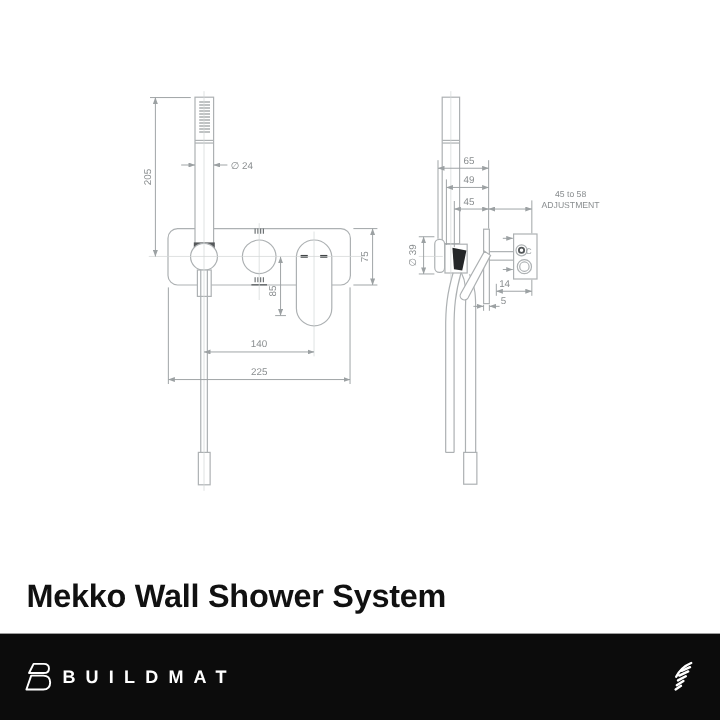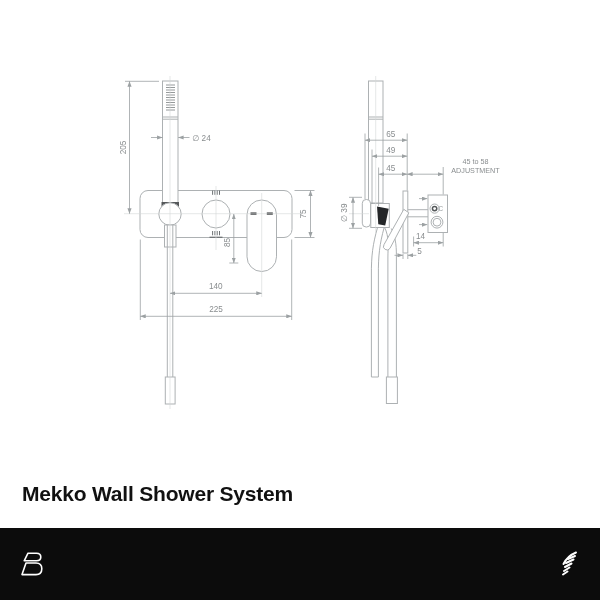--- a/index.html
+++ b/index.html
@@ -6,21 +6,21 @@
   .canvas{
     position:relative;width:600px;height:600px;background:#ffffff;
     font-family:"Liberation Sans",sans-serif;overflow:hidden;
   }
   .drawing{position:absolute;left:0;top:0;}
   .dim-num{font-family:"Liberation Sans",sans-serif;font-size:8.2px;fill:#898d8f;}
   .dim-small{font-family:"Liberation Sans",sans-serif;font-size:7.2px;fill:#898d8f;}
   .port-label{font-family:"Liberation Sans",sans-serif;font-size:6.8px;fill:#9aa0a2;}
   .product-title{
     position:absolute;left:22px;top:482px;
-    font-size:21px;font-weight:800;letter-spacing:-0.2px;color:#111;
+    font-size:27px;font-weight:800;letter-spacing:-0.2px;color:#111;
   }
   .footer{
     position:absolute;left:0;top:528px;width:600px;height:72px;background:#0c0c0c;
     display:flex;align-items:center;justify-content:space-between;
     padding:0 20px;box-sizing:border-box;
   }
   .logo{display:flex;align-items:center;}
   .buildmat-text{color:#fff;font-size:15px;font-weight:700;letter-spacing:8.5px;margin-left:8px;}
   .phoenix-text{color:#fff;font-size:17px;font-weight:700;letter-spacing:2.2px;margin-left:5px;}
 </style>
@@ -224,20 +224,21 @@
   </svg>
 
   <div class="product-title">Mekko Wall Shower System</div>
 
   <div class="footer">
     <div class="logo">
       <svg width="24" height="24" viewBox="0 0 24 24">
         <path d="M8,1.2 L16.5,1.2 Q20.8,1.2 20.8,5 Q20.8,8.8 16.5,8.8 L4.2,8.8 Z" fill="none" stroke="#fff" stroke-width="1.6" stroke-linejoin="round"></path>
         <path d="M6,11 L16,11 Q21.8,11 21.8,16.8 Q21.8,22.6 16,22.6 L2,22.6 Z" fill="none" stroke="#fff" stroke-width="1.6" stroke-linejoin="round"></path>
       </svg>
+      <span class="buildmat-text">BUILDMAT</span>
     </div>
     <div class="logo">
       <svg width="20" height="26" viewBox="0 0 20 26">
         <g stroke="#fff" stroke-width="2" stroke-linecap="round" fill="none">
           <path d="M16,1.5 C10,4 6,8 3.5,13"></path>
           <line x1="15" y1="5" x2="8" y2="8"></line>
           <line x1="13.5" y1="8.5" x2="6" y2="12"></line>
           <line x1="11.5" y1="12.5" x2="5" y2="16"></line>
           <line x1="9.5" y1="16.5" x2="4" y2="20"></line>
           <line x1="7.5" y1="20.5" x2="3" y2="23.5"></line>

